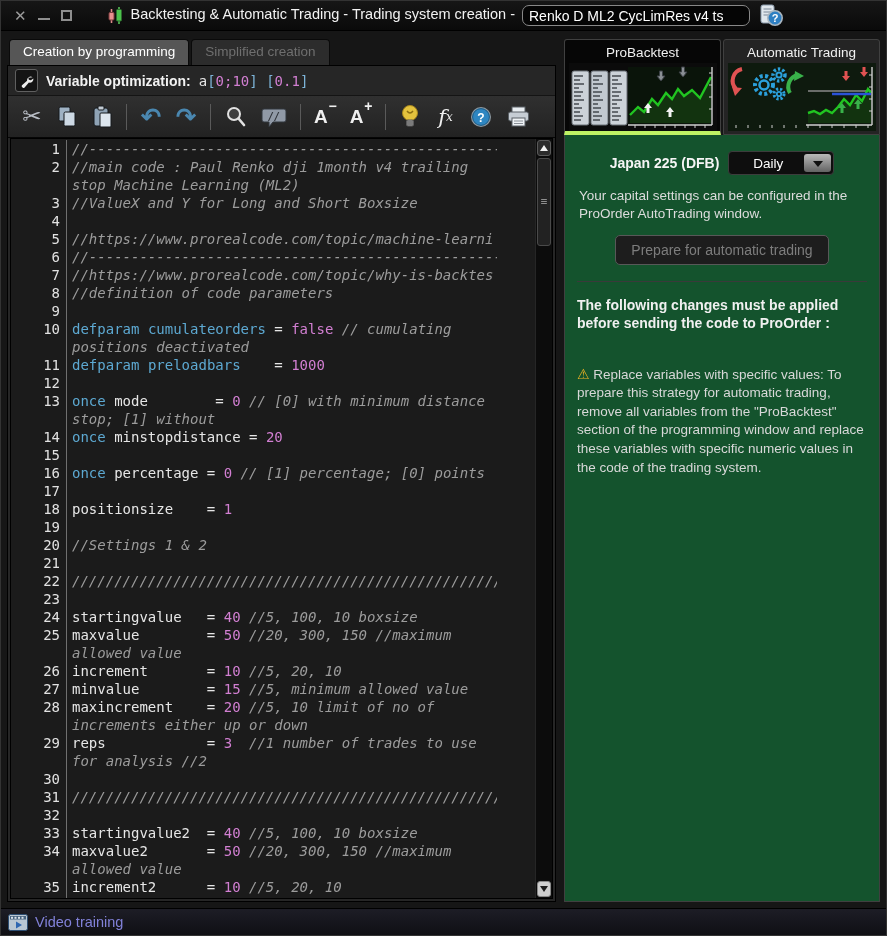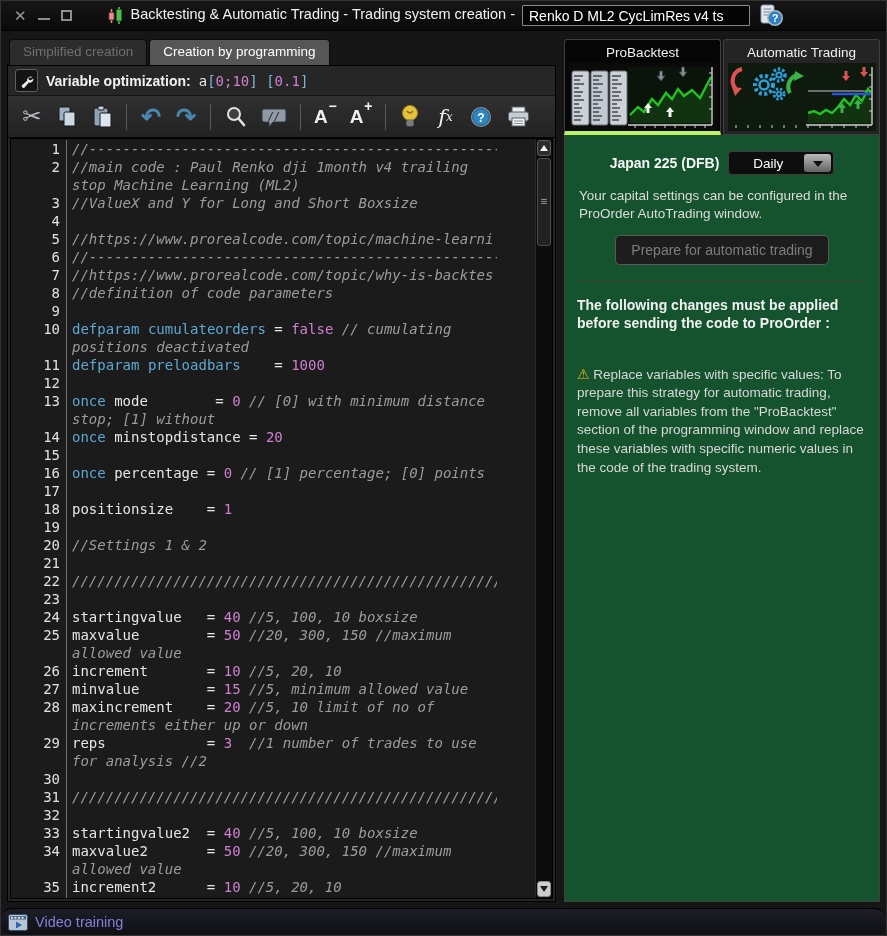--- a/index.html
+++ b/index.html
@@ -14,21 +14,21 @@
   
   .titlebar { height:30px; flex:0 0 30px; background:linear-gradient(#161616,#0a0a0a);
     border-bottom:1px solid #000; display:flex; align-items:center; }
   .win-controls { display:flex; align-items:center; gap:11px; padding:0 13px; }
   .wc-close { color:#9c9c9c; font-size:15px; line-height:1; cursor:default; }
   .wc-min { width:12px; height:2px; background:#8e8e8e; margin-top:7px; }
   .wc-max { width:11px; height:11px; border:2px solid #8e8e8e; }
   .title-group { display:flex; align-items:flex-start; gap:6px; margin-left:22px; }
   .title-text { color:#f2f2f2; font-size:14.5px; white-space:nowrap; }
   .name-input { width:228px; height:21px; margin-left:7px; background:#050505;
-    border:1px solid #888; border-radius:1px; color:#fff; font-size:14px; padding:0 6px;
+    border:1px solid #888; border-radius:7px; color:#fff; font-size:14px; padding:0 6px;
     font-family:"Liberation Sans",sans-serif; }
   .help-doc { margin-left:8px; display:flex; align-items:center; }
 
   
   .main { flex:1; display:flex; padding:8px 6px 6px 6px; gap:8px; min-height:0; }
   .left-col { width:549px; flex:0 0 549px; display:flex; flex-direction:column; min-height:0; }
   .right-col { flex:1; display:flex; flex-direction:column; min-height:0; }
 
   
   .tab-row { height:26px; flex:0 0 26px; display:flex; gap:2px; padding-left:2px; }
@@ -111,21 +111,21 @@
   .prepare-btn { display:block; margin:2px auto 16px; width:214px; height:30px;
     background:#1d1d1d; border:1px solid #585858; border-radius:5px; color:#7d7d7d;
     font-size:14px; font-family:"Liberation Sans",sans-serif; }
   .divider { border:none; border-top:1px solid #3a3a3a; margin:0 0 14px; }
   .changes-heading { font-weight:bold; color:#f0f0f0; font-size:14px; margin:0 0 32px; line-height:1.32; }
   .warning { line-height:1.38; margin:0; color:#d8d8d8; }
   .warn-icon { color:#f2b524; font-size:14px; }
 
   
   .bottom-bar { height:27px; flex:0 0 27px; background:linear-gradient(#1d1d26,#0f0f14);
-    border-top:1px solid #000; display:flex; align-items:center; gap:7px; padding:0 7px;border-radius:11px; }
+    border-top:1px solid #000; display:flex; align-items:center; gap:7px; padding:0 7px; }
   .video-link { color:#8181d8; font-size:14.5px; text-decoration:none; cursor:pointer; }
 </style>
 </head>
 <body>
 
 <div class="window">
 
   <div class="titlebar">
     <div class="win-controls">
       <span class="wc-close">✕</span>
@@ -153,22 +153,22 @@
         <circle cx="17" cy="14" r="7.2" fill="#2e7fc2" stroke="#a9b6c0" stroke-width="1.6"></circle>
         <text x="17" y="18.3" font-size="11" font-weight="bold" fill="#fff" text-anchor="middle" font-family="Liberation Sans, sans-serif">?</text>
       </svg>
     </span>
   </div>
 
   <div class="main">
 
     <div class="left-col">
       <div class="tab-row">
+        <div class="tab active">Creation by programming</div>
         <div class="tab inactive">Simplified creation</div>
-        <div class="tab active">Creation by programming</div>
       </div>
 
       <div class="left-panel">
 
         <div class="varopt">
           <span class="wrench-btn">
             <svg width="14" height="14" viewBox="0 0 14 14">
               <path d="M12.6 3.2 A3.6 3.6 0 0 0 7.1 6.8 L2.2 11 a1.7 1.7 0 0 0 2.4 2.4 L8.9 8.6 A3.6 3.6 0 0 0 13.3 4.4 L10.9 6.3 8.8 5.8 8.4 3.7 Z" fill="#ececec"></path>
             </svg>
           </span>

